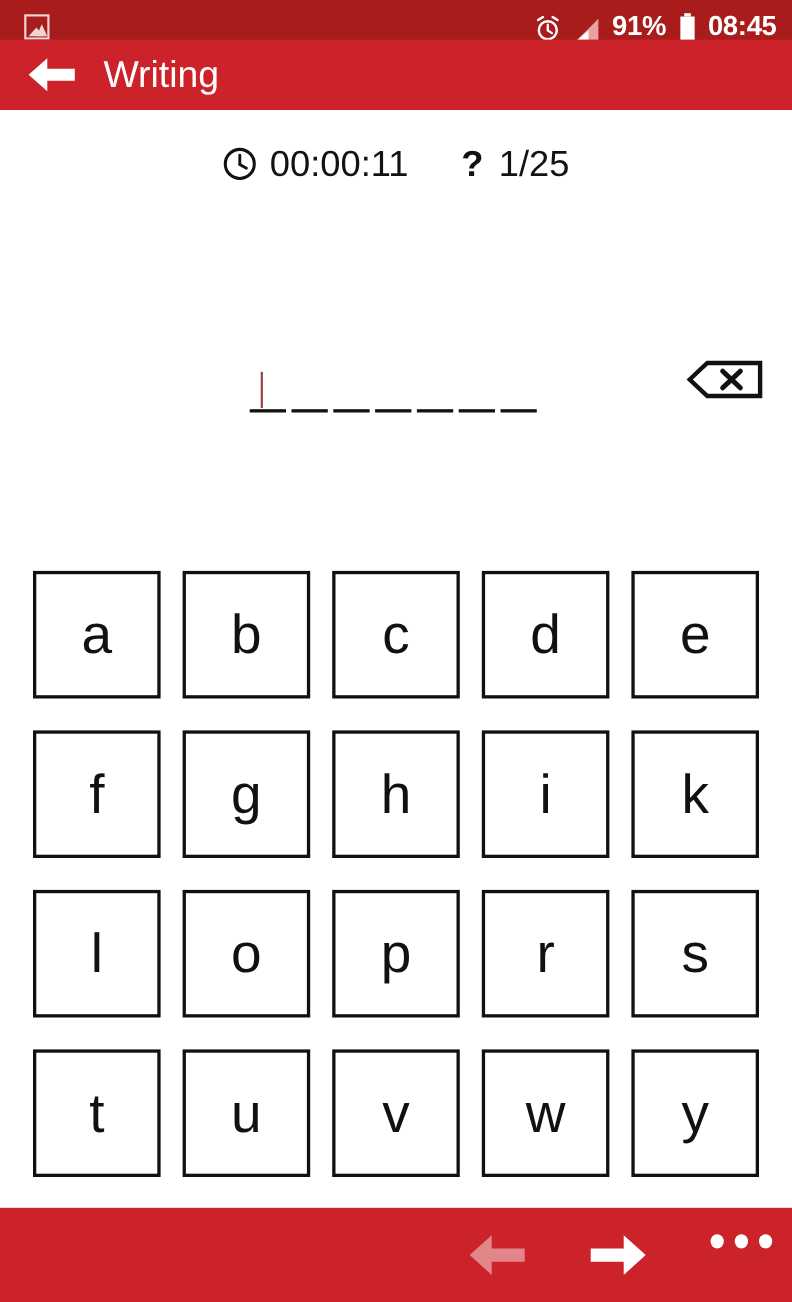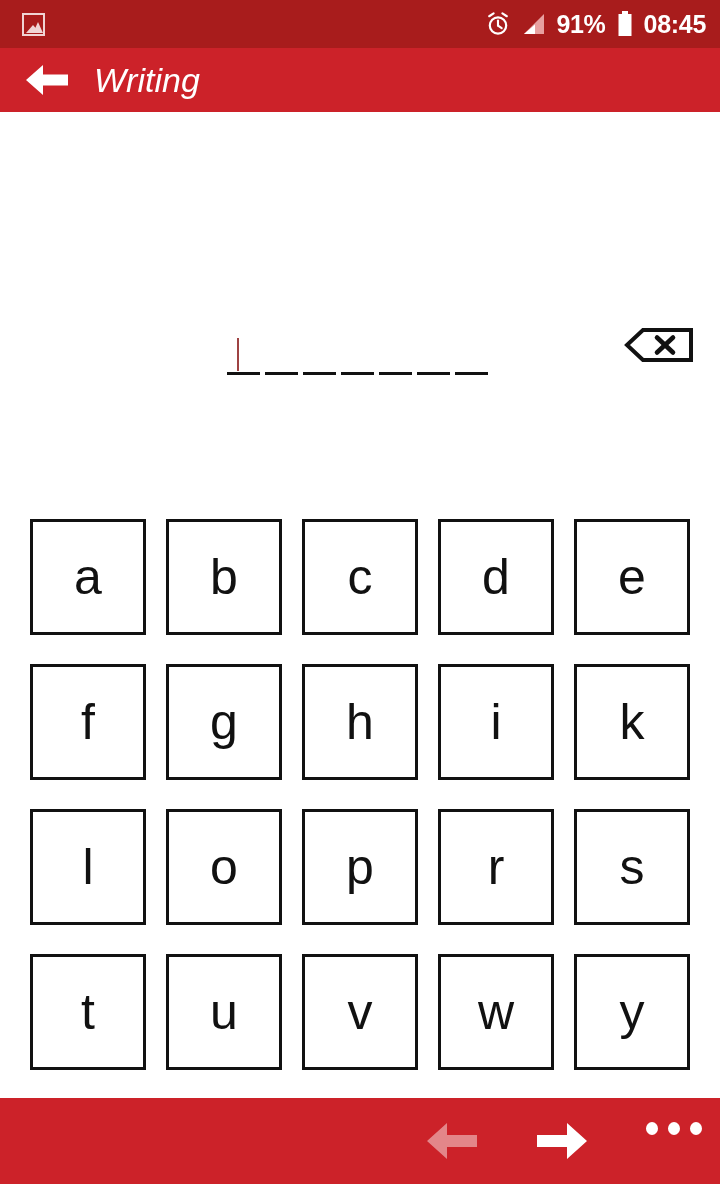--- a/index.html
+++ b/index.html
@@ -27,21 +27,21 @@
     box-sizing: border-box;
     padding: 0 14px 0 22px;
   }
   .status-left {
     display: flex;
     align-items: center;
   }
   .status-spacer { flex: 1 1 auto; }
   .status-right {
     display: flex;
-    align-items: center;
+    align-items: flex-end;
     gap: 10px;
   }
   .photo-icon {
     width: 23px; height: 23px;
     border: 2px solid #f0d4d4;
     box-sizing: border-box;
     position: relative;
     overflow: hidden;
   }
   .photo-icon::before {
@@ -69,29 +69,28 @@
     color: #ffffff;
     font-size: 25px;
     font-weight: bold;
     letter-spacing: -0.3px;
     white-space: nowrap;
   }
 
   
   .app-bar {
     position: absolute;
-    top: 48px; left: 0;
+    top: 36px; left: 0;
     width: 720px;
     height: 64px;
     background: #cc2229;
     display: flex;
     align-items: center;
     padding-left: 26px;
     box-sizing: border-box;
-    font-style: italic;
   }
   .back-arrow { display: block; }
   .app-title {
     color: #ffffff;
     font-size: 34px;
     font-weight: normal;
     margin-left: 24px;
     white-space: nowrap;
   }
 
@@ -304,20 +303,34 @@
 
 <div class="app-bar">
   <svg class="back-arrow" width="44" height="34" viewBox="0 0 44 34">
     <polygon points="0,17 17,2 17,11.5 42,11.5 42,22.5 17,22.5 17,32" fill="#ffffff"></polygon>
   </svg>
   <div class="app-title">Writing</div>
 </div>
 
 <div class="content">
 
+  <div class="info-row">
+    <div class="timer-group">
+      <svg class="clock-icon" width="32" height="32" viewBox="0 0 32 32">
+        <circle cx="16" cy="16" r="13.2" fill="none" stroke="#121212" stroke-width="2.8"></circle>
+        <line x1="16" y1="8" x2="16" y2="16.5" stroke="#121212" stroke-width="2.6" stroke-linecap="round"></line>
+        <line x1="16" y1="16.5" x2="22" y2="20" stroke="#121212" stroke-width="2.6" stroke-linecap="round"></line>
+      </svg>
+      <div class="timer-text">00:00:11</div>
+    </div>
+    <div class="progress-group">
+      <div class="q-mark">?</div>
+      <div class="progress-text">1/25</div>
+    </div>
+  </div>
 
 
   <div class="answer-area">
     <div class="slots">
       <div class="slot">
         <div class="caret"></div>
         <div class="letter"></div>
         <div class="dashline"></div>
       </div>
       <div class="slot">

